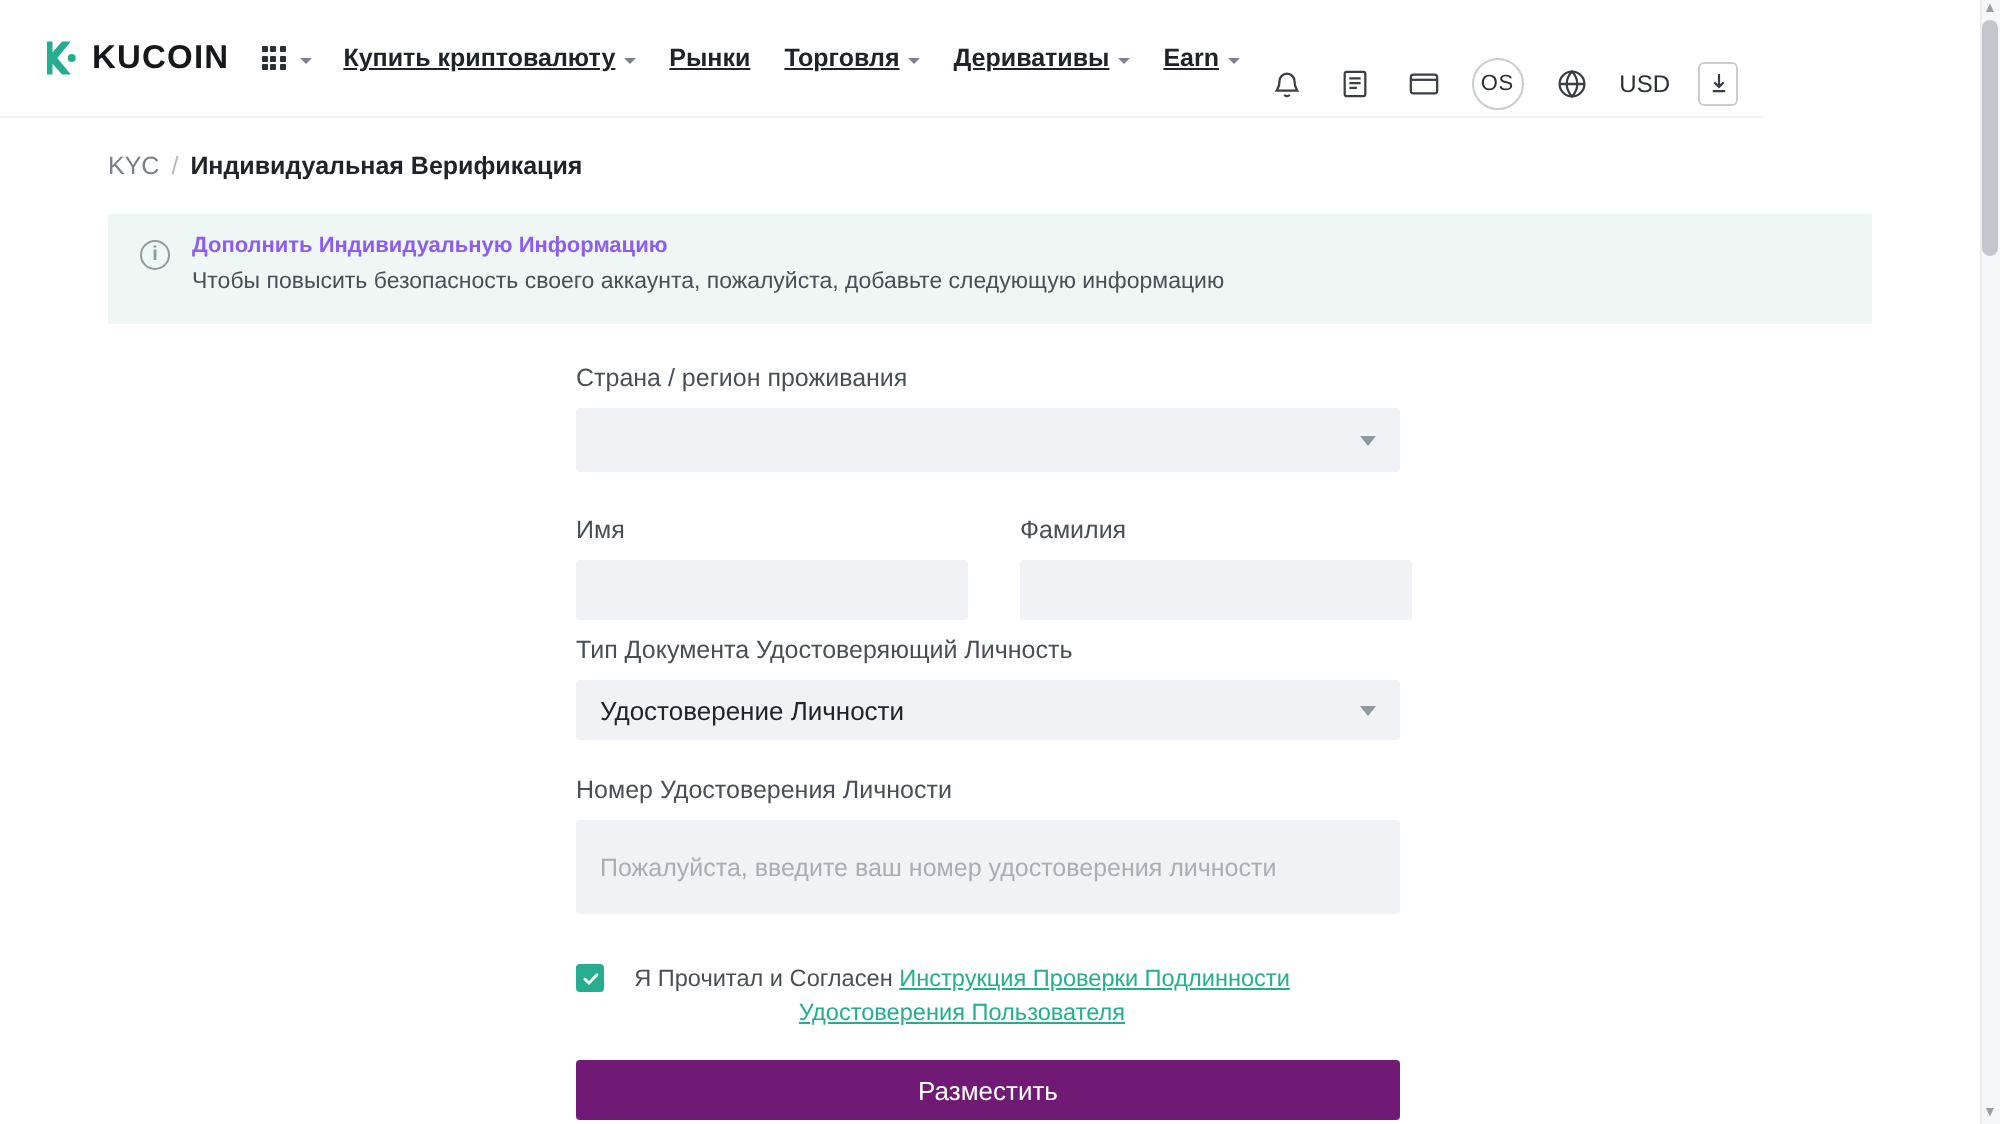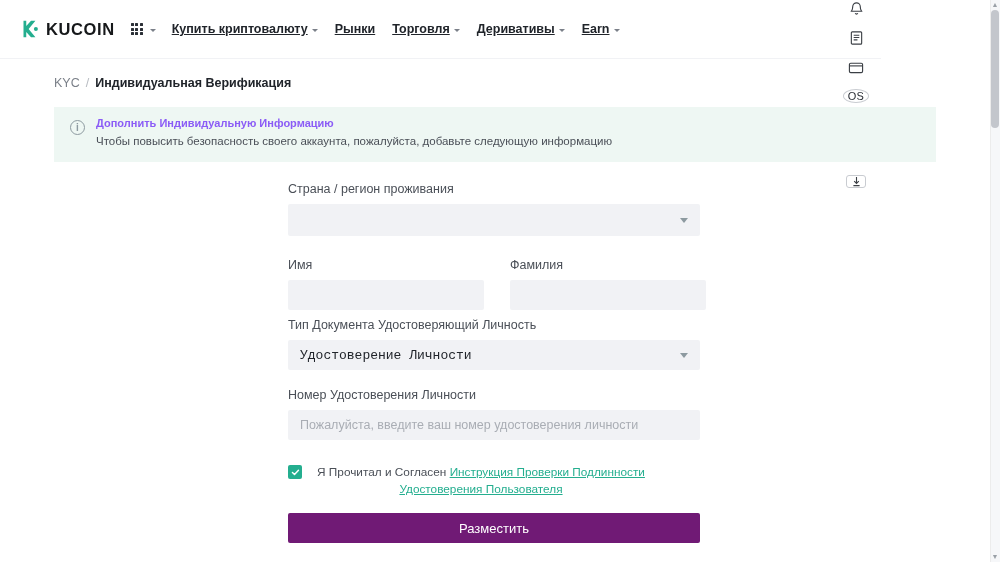--- a/index.html
+++ b/index.html
@@ -71,25 +71,24 @@
     font-size: 12.5px;
     font-weight: bold;
     color: #20242a;
     white-space: nowrap;
     display: flex; align-items: center;
     cursor: pointer;
     text-decoration: underline;
   }
   .nav-right {
     position: absolute;
-    right: 12px; top: 0;
+    right: 12px; top: 12px;
     height: 59px;
     display: flex; align-items: center;
     gap: 14px;
-    flex-direction: column;
   }
   .icon-btn {
     width: 20px; height: 20px;
     display: flex; align-items: center; justify-content: center;
     color: #3b3f45;
     cursor: pointer;
   }
   .avatar {
     width: 26px; height: 26px;
     border-radius: 50%;
@@ -173,42 +172,42 @@
     width: 412px; height: 30px;
     background: #f1f2f5;
     border: none;
     border-radius: 2px;
     display: flex; align-items: center;
     padding: 0 12px;
     font-size: 12.5px;
     color: #20242a;
     font-family: "Liberation Sans", sans-serif;
   }
-  .select-box { justify-content: space-between; cursor: pointer; font-family: Liberation Mono, monospace; }
+  .select-box { justify-content: space-between; cursor: pointer; }
   .select-caret {
     width: 0; height: 0;
     border-left: 4px solid transparent;
     border-right: 4px solid transparent;
     border-top: 5px solid #8d9aa0;
   }
   .row { display: flex; gap: 26px; }
   .half { width: 196px; }
   .half .text-box { width: 196px; }
   .mt-22 { margin-top: 22px; }
   .mt-20 { margin-top: 8px; }
   .mt-18 { margin-top: 18px; }
   .doc-select {
     height: 30px;
     background: #f1f2f5;
   }
   .doc-select .val { font-size: 13px; color: #20242a; }
   input.text-box::placeholder { color: #a9adb4; }
   input.text-box { outline: none; }
   .input-num {
-    height: 30px;
+    height: 47px;
   }
 
   
   .agree {
     margin-top: 24px;
     display: flex;
     align-items: flex-start;
     gap: 9px;
   }
   .checkbox {

